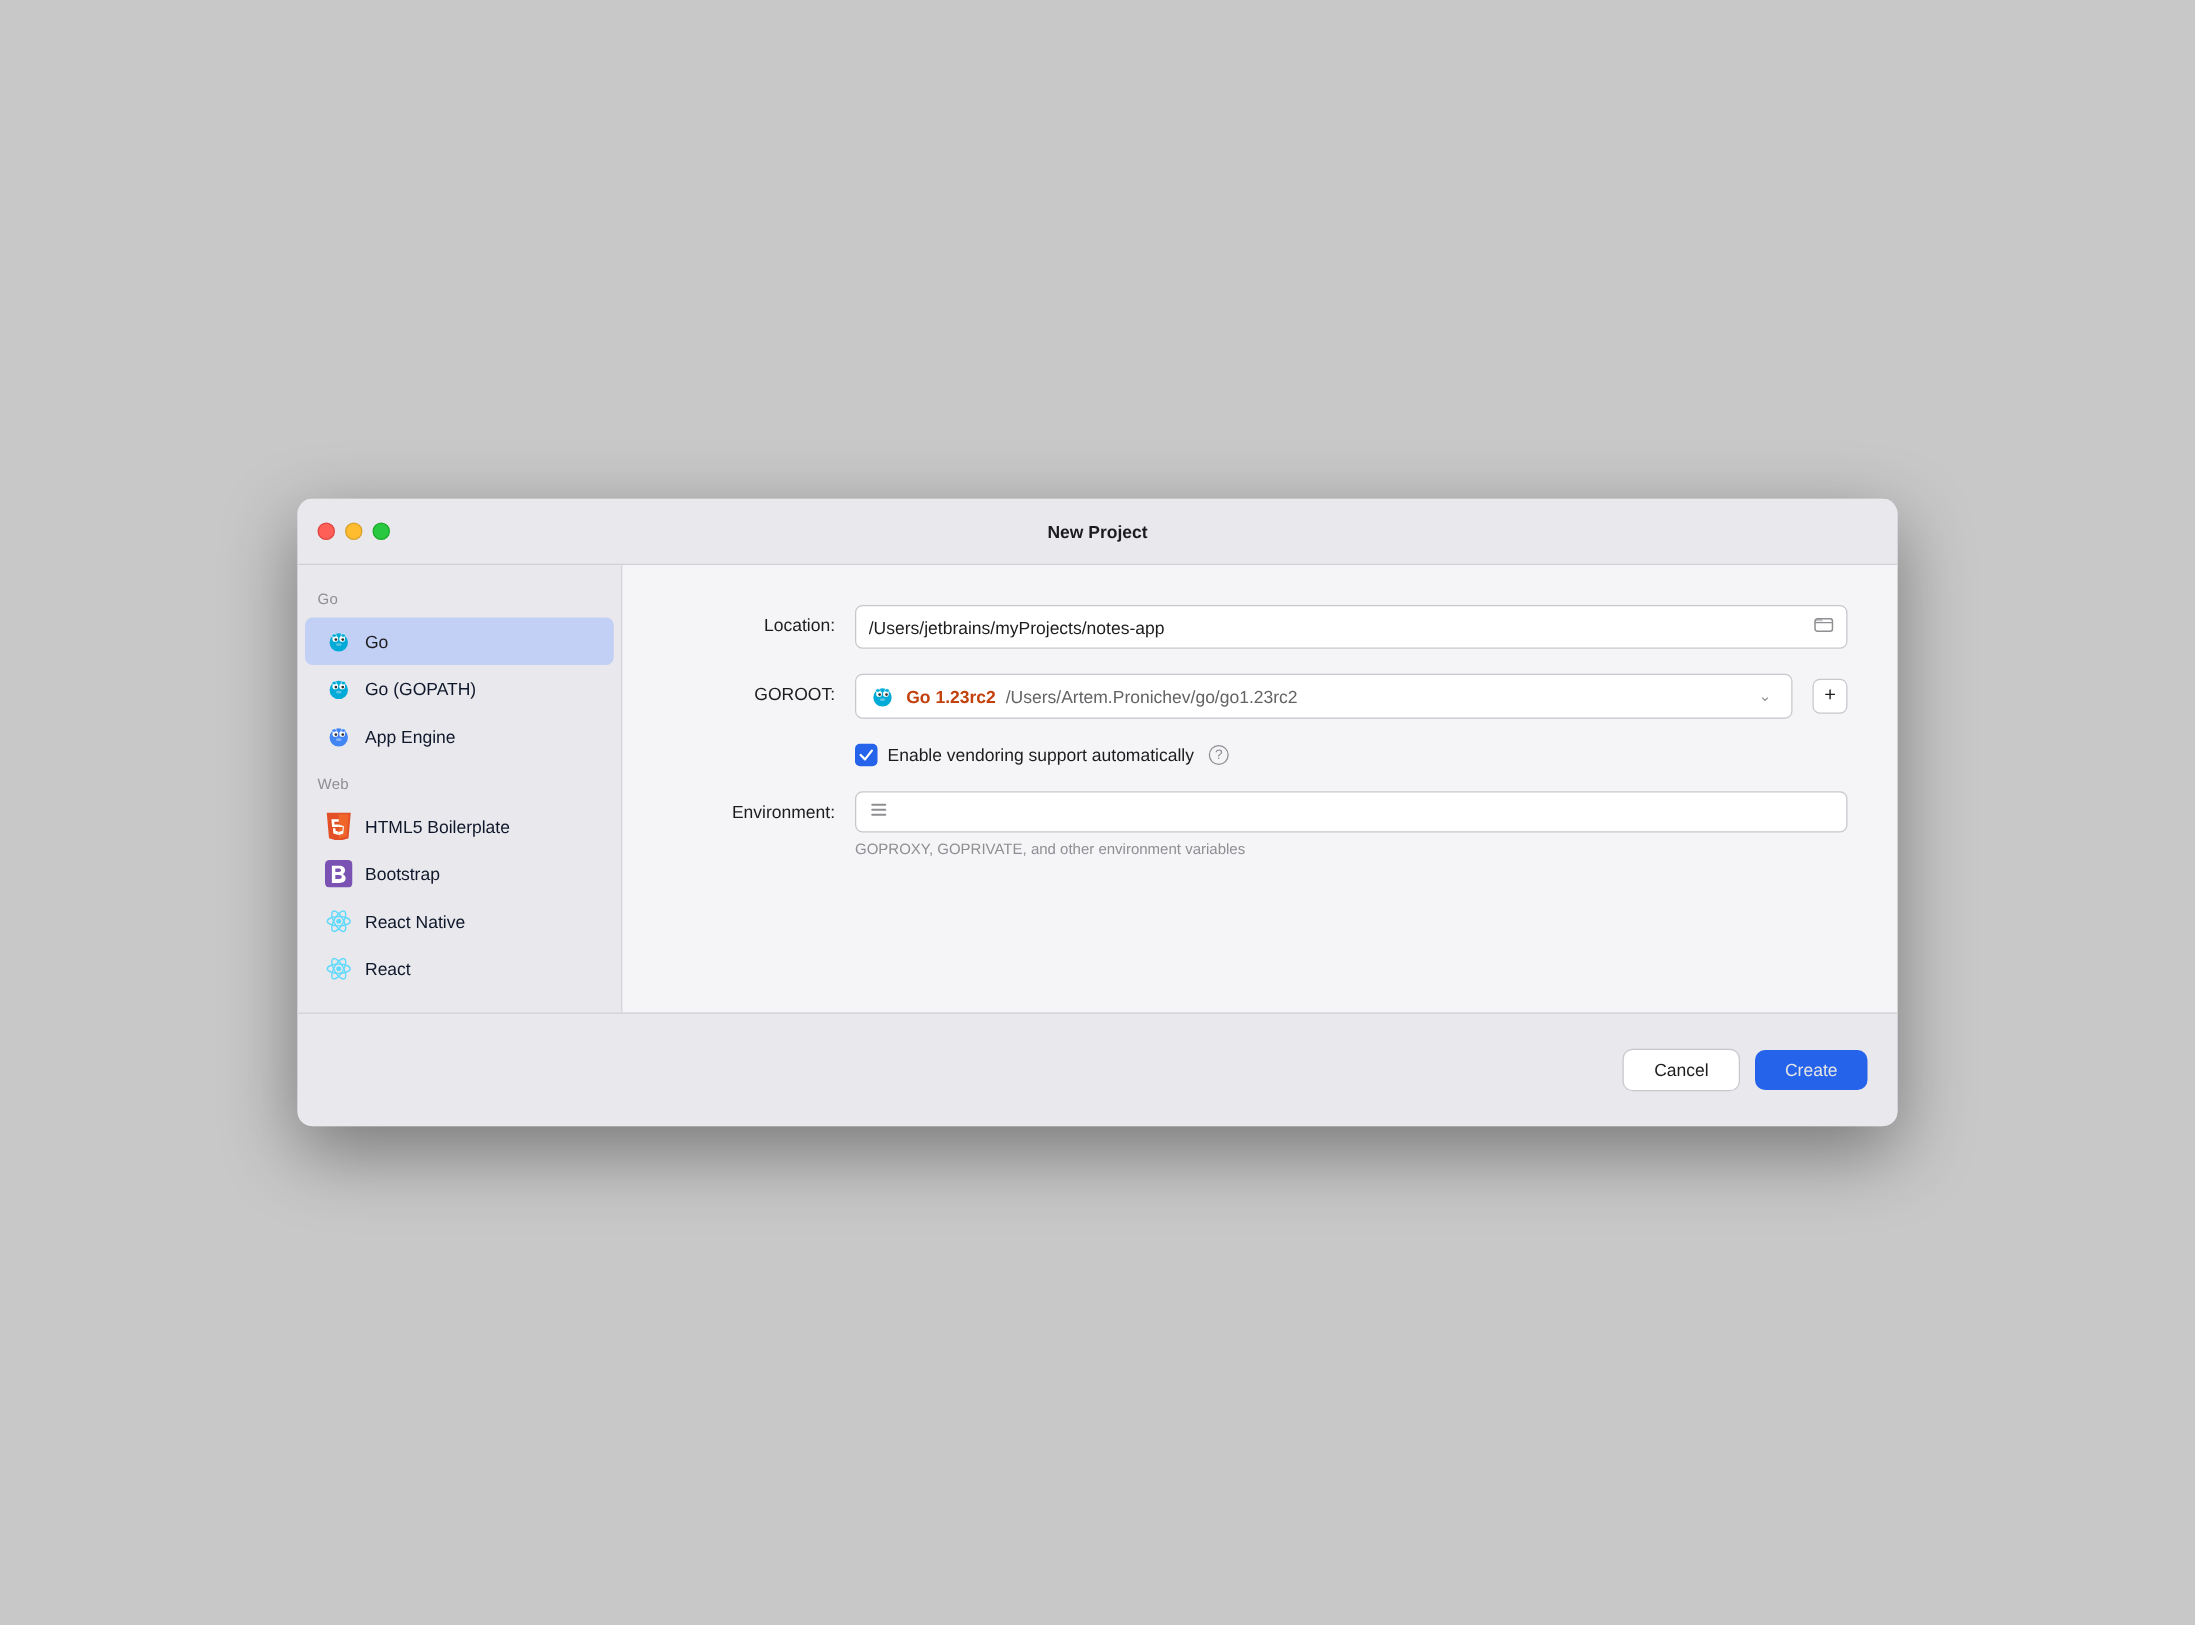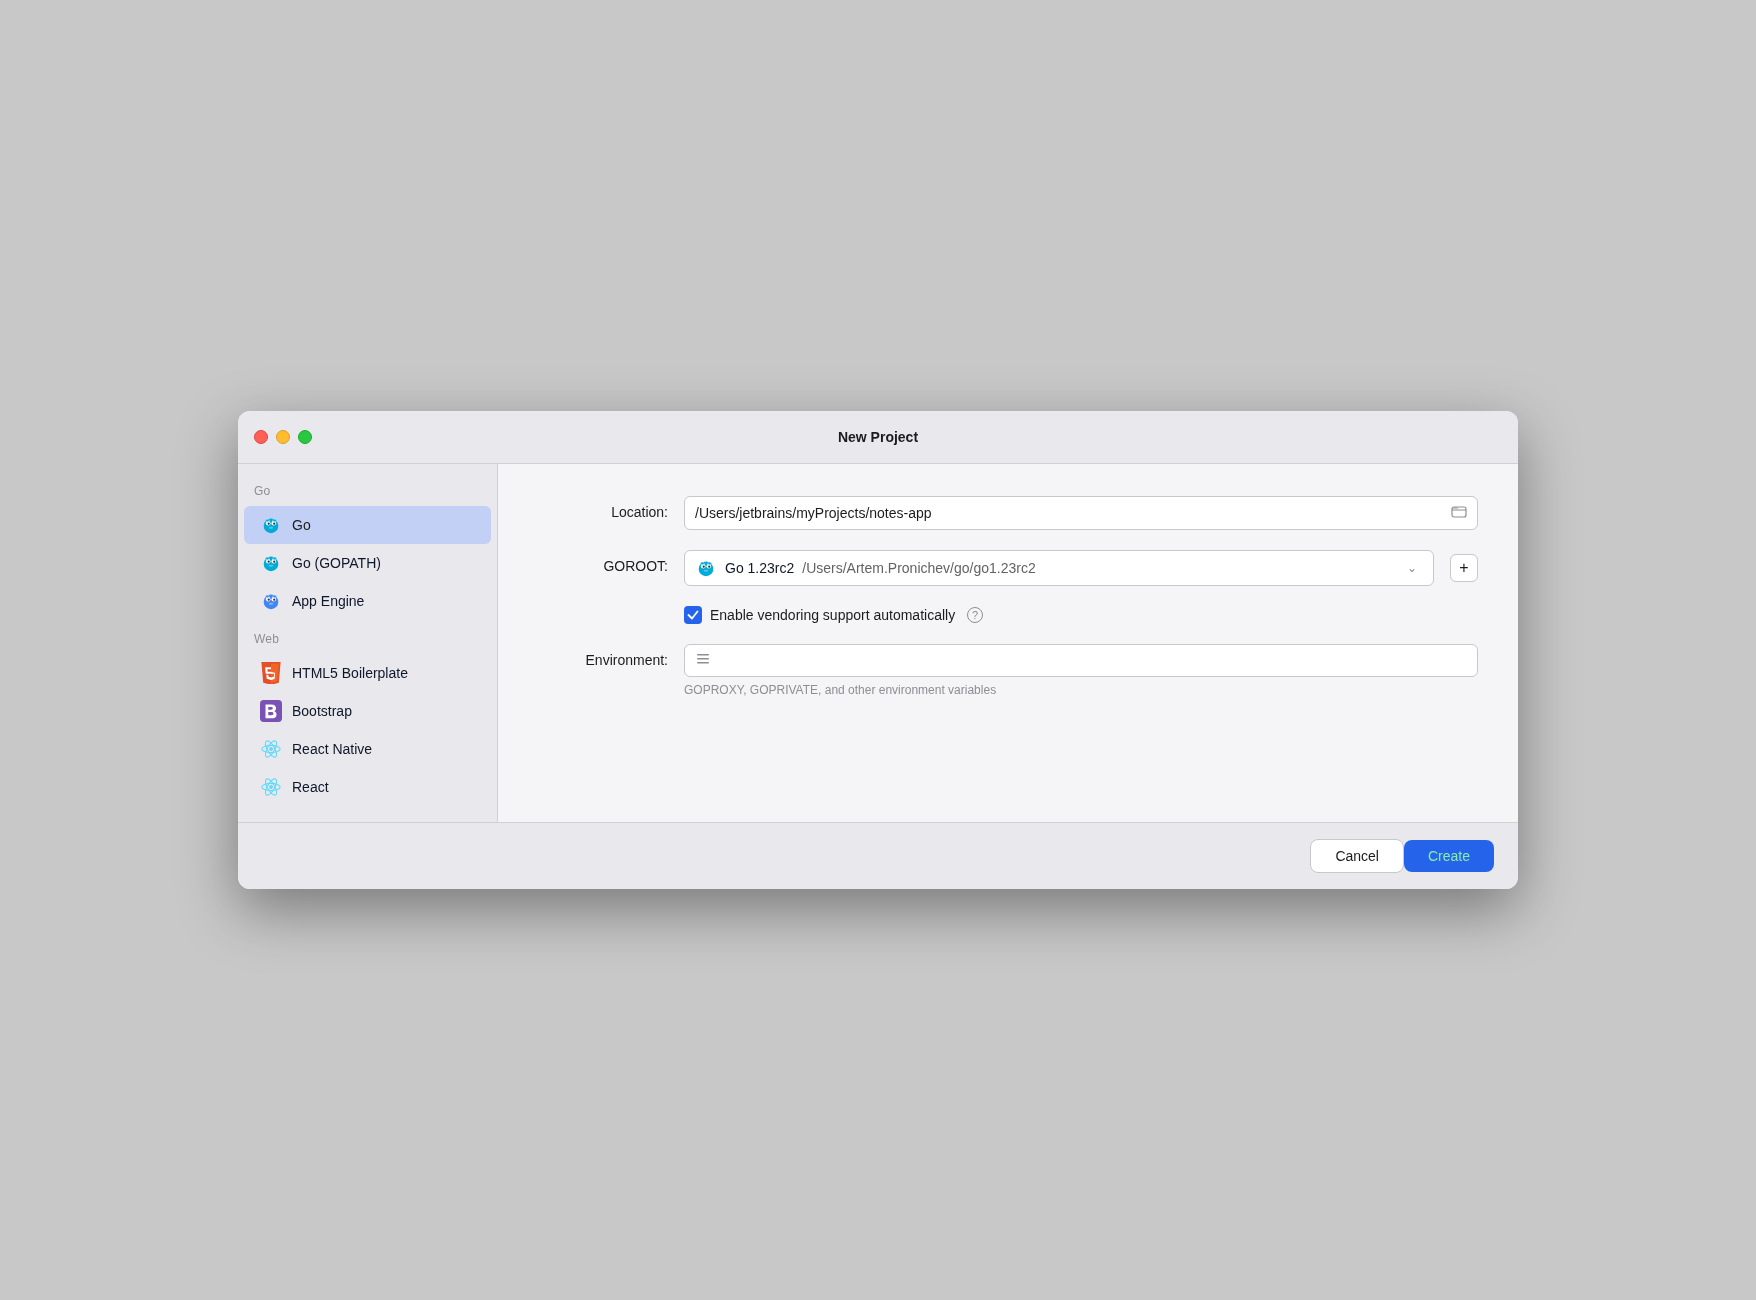--- a/index.html
+++ b/index.html
@@ -163,22 +163,22 @@
       color: #1c1c1e;
     }
 
     .input-folder-icon {
       color: #8e8e93;
       font-size: 16px;
       margin-left: 6px;
     }
 
     .goroot-version {
-      font-weight: 400;
-      color: #0f172a;
+      font-weight: 700;
+      color: #c2410c;
     }
 
     .chevron-icon {
       color: #8e8e93;
       font-size: 12px;
       padding: 2px 6px;
     }
 
     .plus-button {
       width: 28px;
@@ -268,42 +268,43 @@
       font-size: 12px;
       color: #8e8e93;
       margin-top: 6px;
       margin-left: 0;
     }
 
     .footer {
       display: flex;
       align-items: center;
       justify-content: flex-end;
-      padding: 16px 24px;
+      padding: 28px 24px;
+      gap: 12px;
       border-top: 1px solid #d0d0d5;
       background: #e8e8ed;
     }
 
     .btn-cancel {
       padding: 8px 24px;
       border: 1px solid #c7c7cc;
       border-radius: 8px;
       background: white;
       font-size: 14px;
       color: #1c1c1e;
       cursor: pointer;
     }
 
     .btn-create {
       padding: 8px 24px;
       border: none;
       border-radius: 8px;
       background: #2563eb;
       font-size: 14px;
-      color: #86efac;
+      color: #e5e5e5;
       cursor: pointer;
       font-weight: 500;
     }
 
     .goroot-dropdown {
       flex: 1;
       display: flex;
       align-items: center;
       background: white;
       border: 1px solid #c7c7cc;

